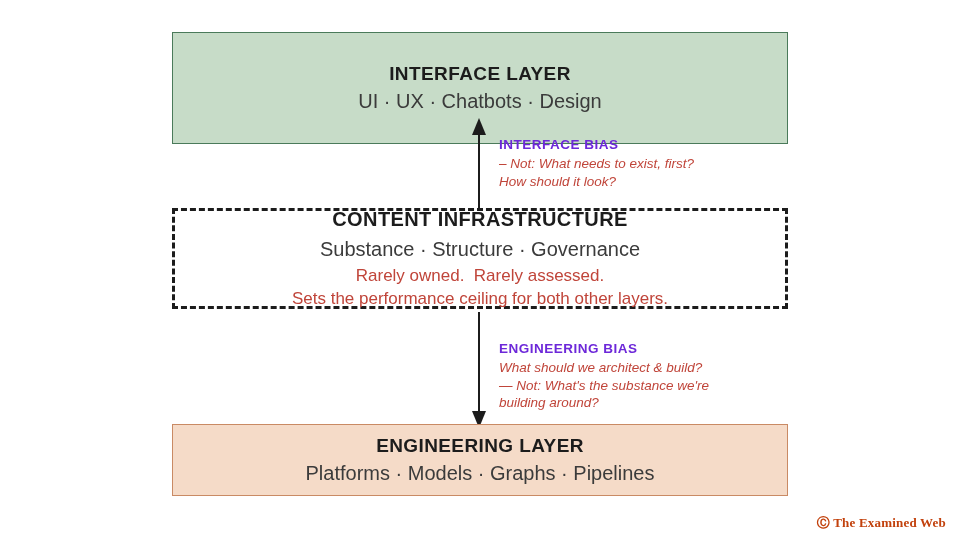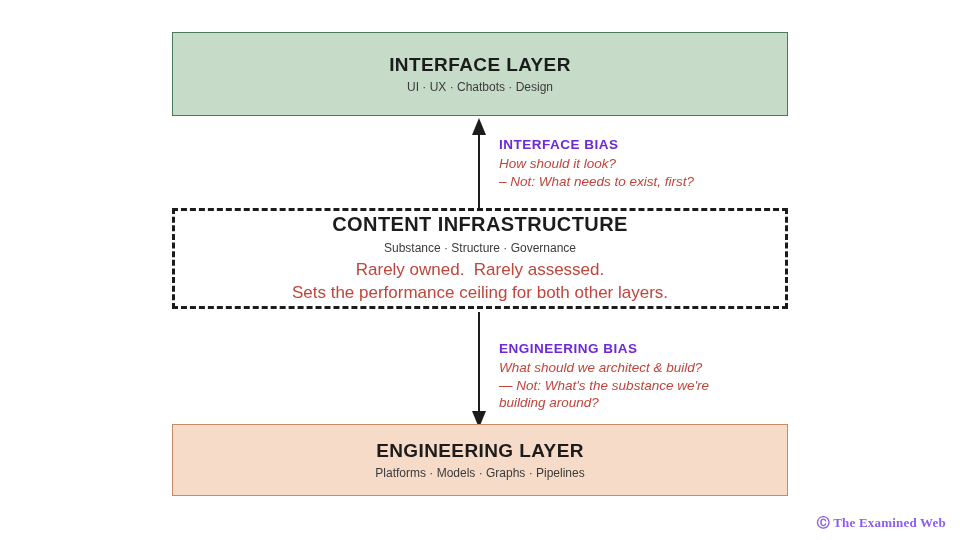--- a/index.html
+++ b/index.html
@@ -25,21 +25,21 @@
     left: 172px;
     width: 616px;
     display: flex;
     flex-direction: column;
     align-items: center;
     justify-content: center;
   }
 
   .layer-box.interface {
     top: 32px;
-    height: 84px;
+    height: 112px;
     background: #c7dcc8;
     border: 1.5px solid #4a7a5a;
     justify-content: center;
   }
 
   .layer-box.engineering {
     top: 424px;
     height: 72px;
     background: #f5dbc8;
     border: 1.5px solid #c98a64;
@@ -60,21 +60,21 @@
     text-align: center;
     line-height: 1.25;
   }
 
   .layer-title.content-title {
     font-size: 20px;
     margin-bottom: 1px;
   }
 
   .layer-sub {
-    font-size: 12px;
+    font-size: 20px;
     font-weight: normal;
     color: #3b3b3b;
     text-align: center;
     margin-top: 3px;
     line-height: 1.3;
   }
 
   .content-notes {
     margin-top: 3px;
     text-align: center;
@@ -125,21 +125,21 @@
   }
 
   
   .footer-credit {
     position: absolute;
     right: 14px;
     bottom: 8px;
     font-family: "Liberation Serif", serif;
     font-size: 13px;
     font-weight: bold;
-    color: #8b5cf6;
+    color: #c2410c;
     letter-spacing: 0.2px;
   }
 </style>
 </head>
 <body>
 
 <div class="canvas">
 
   <div class="layer-box interface">
     <div class="layer-title">INTERFACE LAYER</div>
@@ -148,22 +148,22 @@
 
   <div class="arrow up">
     <svg width="44" height="102" viewBox="0 0 44 102" xmlns="http://www.w3.org/2000/svg">
       <line x1="22" y1="102" x2="22" y2="10" stroke="#1c1c1c" stroke-width="2"></line>
       <polygon points="22,0 15,17 29,17" fill="#1c1c1c"></polygon>
     </svg>
   </div>
 
   <div class="bias-block interface-bias">
     <div class="bias-title">INTERFACE BIAS</div>
+    <div class="bias-line">– Not: What needs to exist, first?</div>
     <div class="bias-line">How should it look?</div>
-    <div class="bias-line">– Not: What needs to exist, first?</div>
   </div>
 
   <div class="layer-box content">
     <div class="layer-title content-title">CONTENT INFRASTRUCTURE</div>
     <div class="layer-sub">Substance  ·  Structure  ·  Governance</div>
     <div class="content-notes">
       <div class="content-note">Rarely owned.  Rarely assessed.</div>
       <div class="content-note">Sets the performance ceiling for both other layers.</div>
     </div>
   </div>

